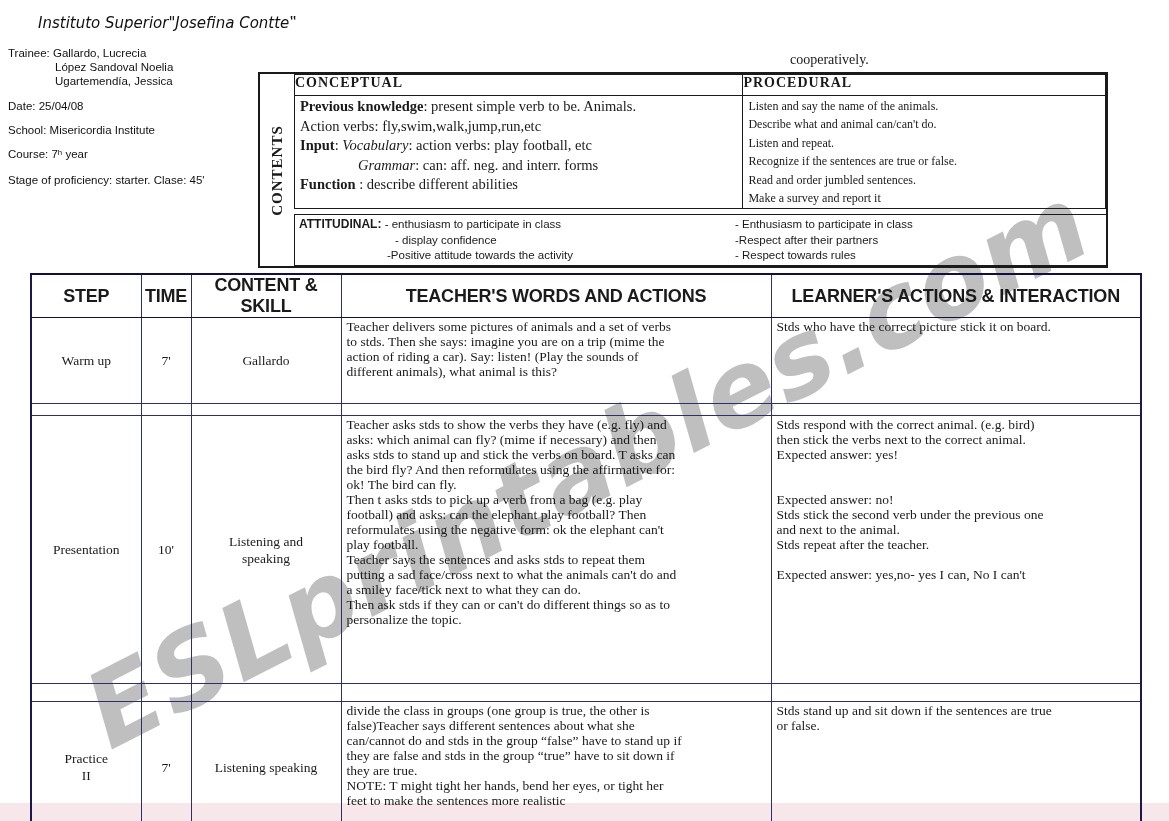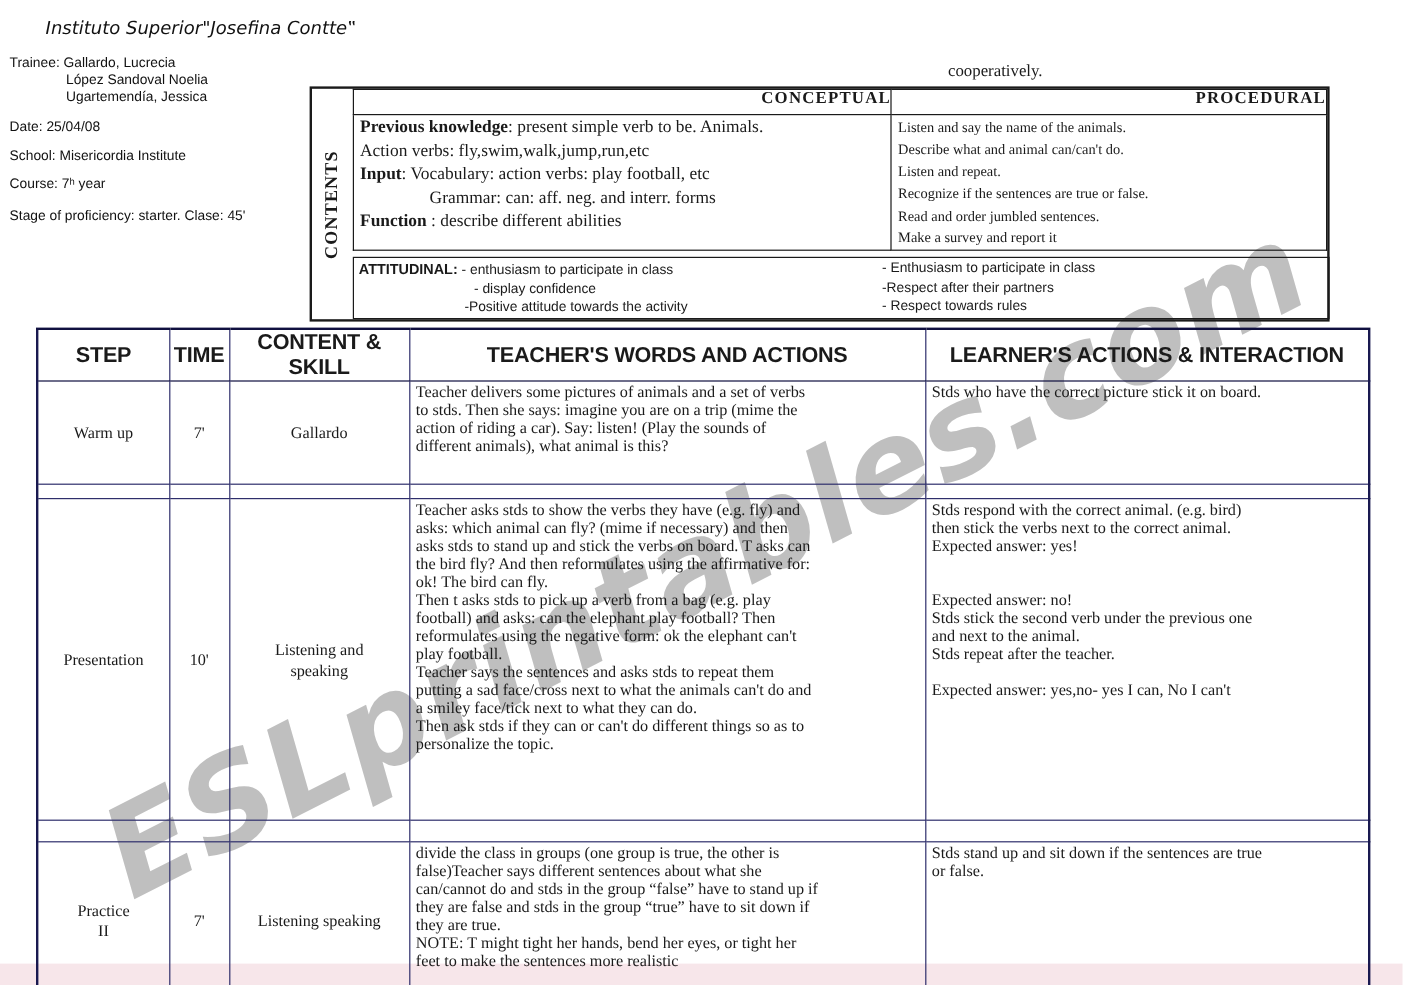--- a/index.html
+++ b/index.html
@@ -24,25 +24,25 @@
   .info-3{left:8px;top:100px;}
   .info-4{left:8px;top:124px;}
   .info-5{left:8px;top:148px;}
   .info-6{left:8px;top:174px;}
   
   .contents-box{position:absolute;left:258px;top:72px;width:850px;height:196px;border:2px solid #1a1a1a;box-sizing:border-box;}
   .contents-label-strip{position:absolute;left:0;top:0;width:34px;height:100%;display:flex;align-items:center;justify-content:center;}
   .contents-label{transform:rotate(-90deg);white-space:nowrap;font-weight:bold;font-size:15px;letter-spacing:1px;}
   .contents-table{position:absolute;left:34px;top:0px;border-collapse:collapse;table-layout:fixed;}
   .contents-table td,.contents-table th{border:1.5px solid #1a1a1a;box-sizing:border-box;padding:1px 5px;vertical-align:top;}
-  .contents-table th{font-size:14px;letter-spacing:1px;height:21px;text-align:right;padding:0;}
+  .contents-table th{font-size:14px;letter-spacing:1px;height:21px;text-align:left;padding:0;}
   .cc-cell{font-size:14.5px;line-height:19.5px;height:112px;}
   .pc-cell{font-size:12px;line-height:18.4px;white-space:pre-line;height:112px;}
   .cc-line .b{font-weight:bold;}
-  .cc-line .i{}
+  .cc-line .i{font-style:italic;}
   .cc-indent{padding-left:58px;}
   .att-box{position:absolute;left:34px;top:140px;width:814px;height:52px;border:1.5px solid #1a1a1a;box-sizing:border-box;
            font-family:Liberation Sans, sans-serif;font-size:11.5px;line-height:15.5px;}
   .att-left{position:absolute;left:4px;top:2px;}
   .att-right{position:absolute;left:440px;top:2px;}
   .att-label{font-weight:bold;font-size:12px;}
   .att-ind1{padding-left:96px;}
   .att-ind2{padding-left:88px;}
   
   .lesson{position:absolute;left:30px;top:273px;}

